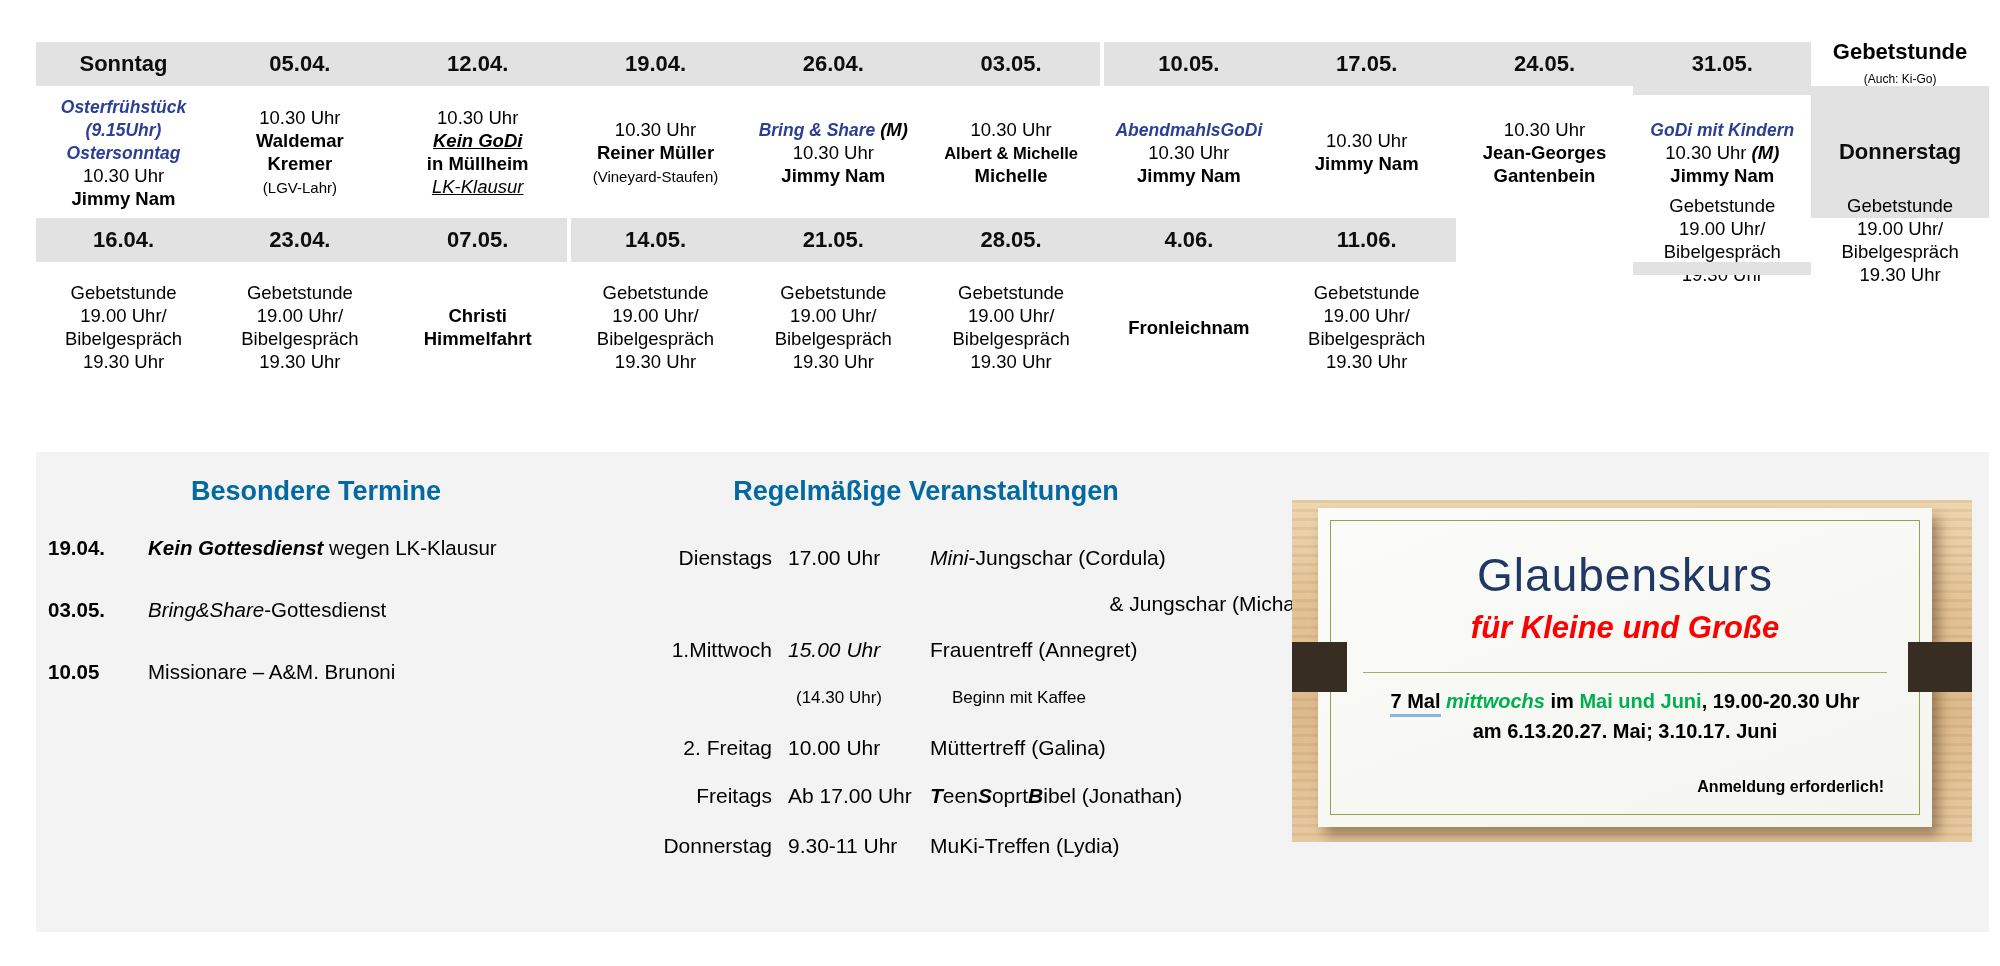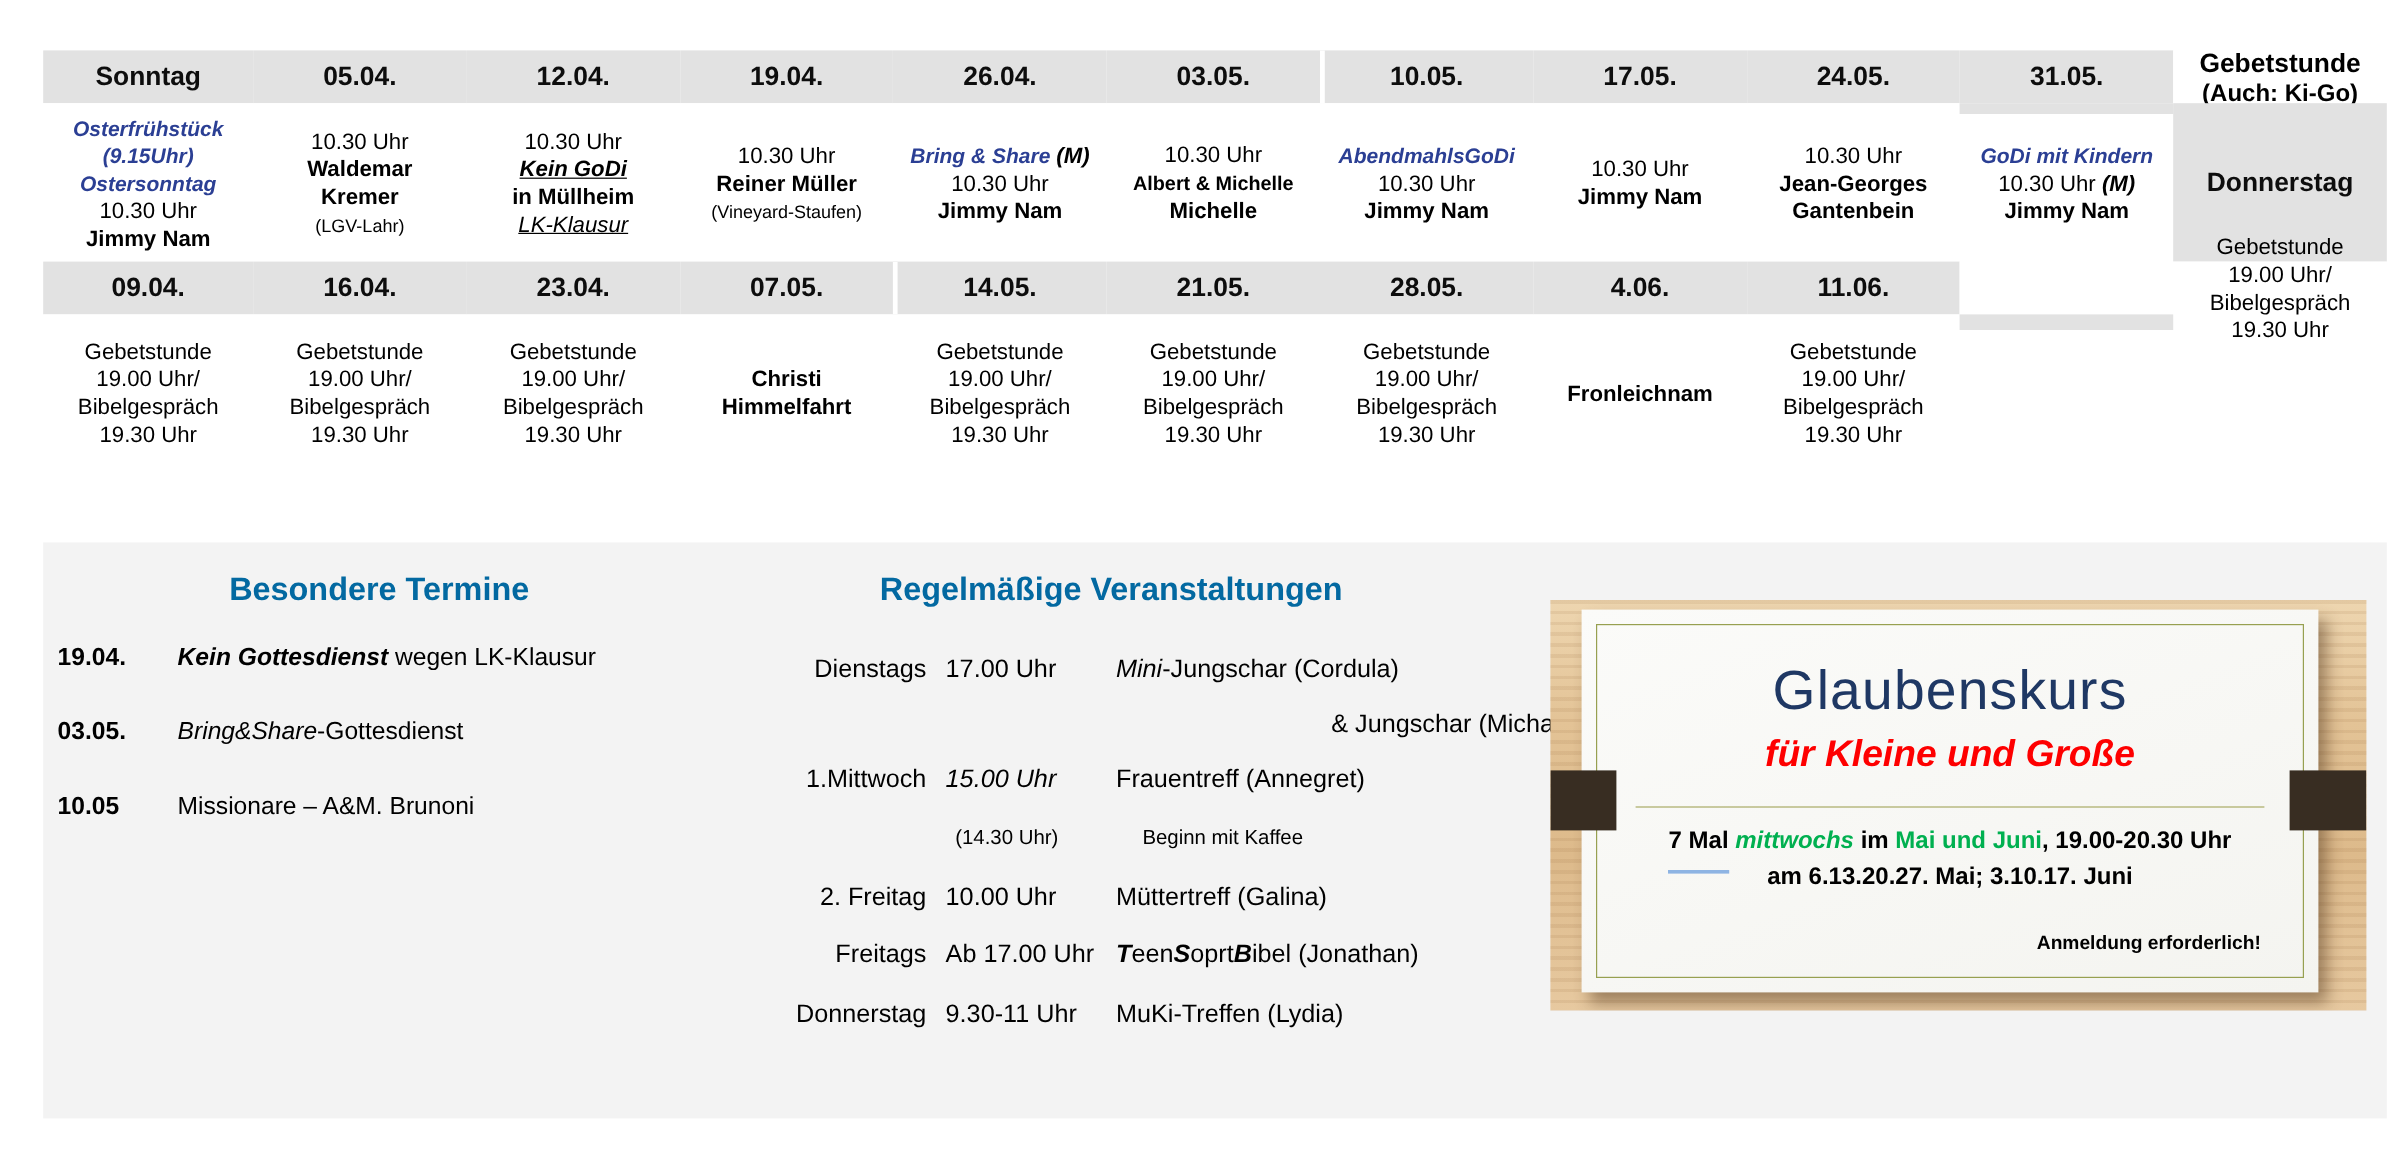--- a/index.html
+++ b/index.html
@@ -27,22 +27,22 @@
   .st-n{}
   .st-b{font-weight:700;}
   .st-i{font-style:italic;}
   .st-bi{font-weight:700;font-style:italic;}
   .st-biu{font-weight:700;font-style:italic;text-decoration:underline;}
   .st-iu{font-style:italic;text-decoration:underline;}
   .st-small{font-size:15px;line-height:19px;}
   .st-bsmall{font-weight:700;font-size:16.5px;line-height:21px;}
   .st-blue{color:#2b3f94;font-weight:700;font-style:italic;font-size:17.5px;line-height:22px;}
   .st-lbl{font-weight:700;font-size:22px;line-height:26px;}
-  .st-lbl2{font-weight:700;font-size:20px;line-height:20px;}
-  .st-u{font-weight:700;border-bottom:3px solid #8eb4e3;padding-bottom:13px;}
+  .st-lbl2{font-weight:400;font-size:12px;line-height:20px;}
+  .st-u{font-weight:700;border-bottom:3px solid #8eb4e3;padding-bottom:2px;}
   .st-g{color:#00b050;font-weight:700;}
   .st-gi{color:#00b050;font-weight:700;font-style:italic;}
   
   .panel{position:absolute;left:36px;top:452px;width:1953px;height:480px;background:#f3f3f3;}
   .sec-title{position:absolute;font-size:27px;font-weight:700;text-align:center;color:#0369a1;}
   .t1{left:100px;top:24px;width:360px;}
   .t2{left:640px;top:24px;width:500px;}
   .sp-row{position:absolute;height:28px;font-size:20.5px;}
   .sp-row:nth-of-type(1){top:84px;}
   .sp-row:nth-of-type(2){top:146px;}
@@ -153,21 +153,20 @@
         <div><span class="st-n">10.30 Uhr</span></div>
         <div><span class="st-b">Jean-Georges</span></div>
         <div><span class="st-b">Gantenbein</span></div>
       </div>
       <div class="cell bodyc">
         <div><span class="st-blue">GoDi mit Kindern</span></div>
         <div><span class="st-n">10.30 Uhr </span><span class="st-bi">(M)</span></div>
         <div><span class="st-b">Jimmy Nam</span></div>
       </div>
       <div class="cell head">Donnerstag</div>
-      <div class="cell head">09.04.</div>
       <div class="cell head">16.04.</div>
       <div class="cell head">23.04.</div>
       <div class="cell head">07.05.</div>
       <div class="cell head sep">14.05.</div>
       <div class="cell head">21.05.</div>
       <div class="cell head">28.05.</div>
       <div class="cell head">4.06.</div>
       <div class="cell head">11.06.</div>
       <div class="cell bodyc"></div>
       <div class="cell bodyc">

